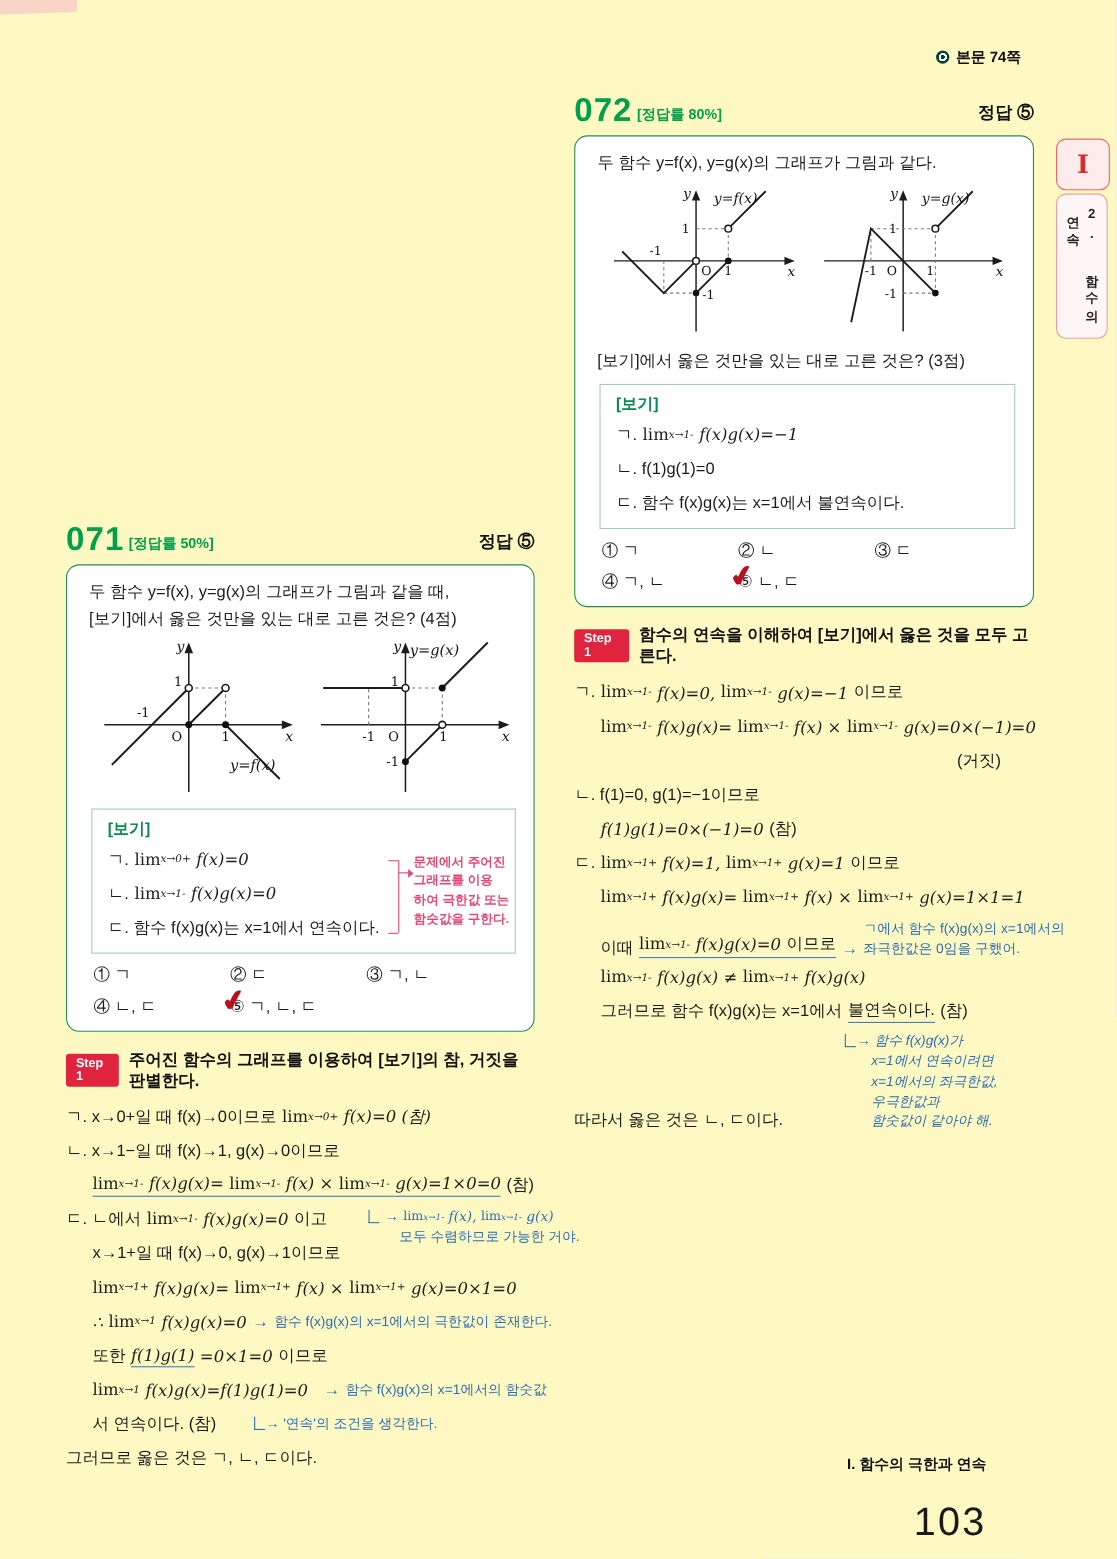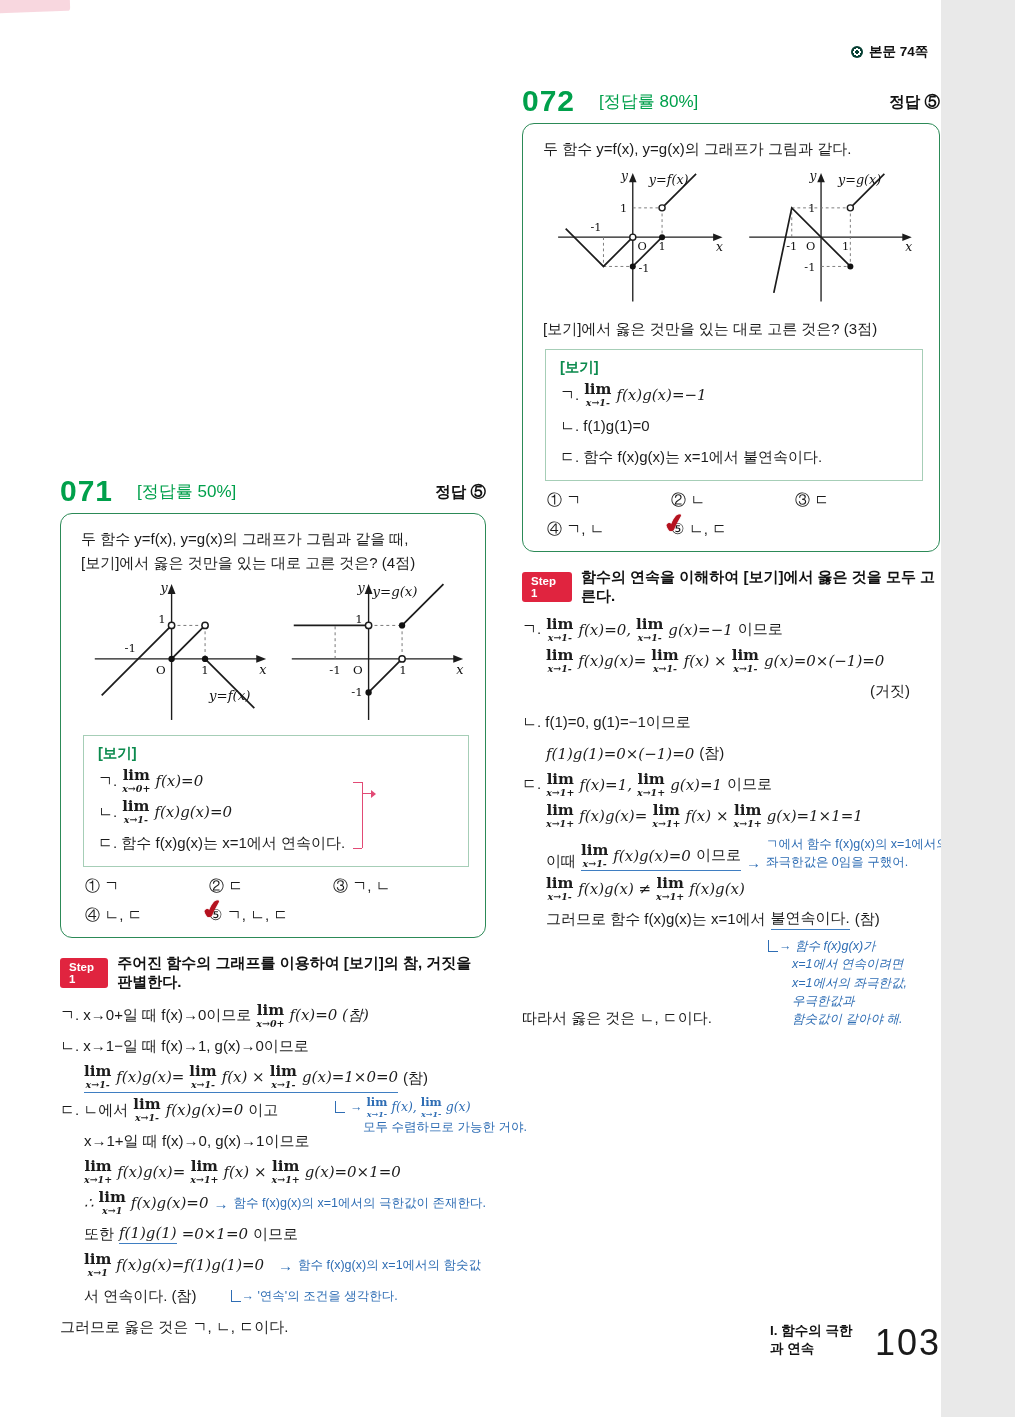--- a/index.html
+++ b/index.html
@@ -1,44 +1,44 @@
 <!DOCTYPE html>
 <html><head>
 <meta charset="utf-8">
 <style>
   html,body{margin:0;padding:0;background:#e9e9e9;}
-  .sheet{position:relative;width:941px;height:1417px;background:#ffffff;overflow:hidden;
+  .sheet{position:relative;width:1015px;height:1417px;background:#fef9c3;overflow:hidden;
          font-family:"Liberation Sans",sans-serif;color:#1b1b1b;}
   
   .smudge{position:absolute;left:-4px;top:-2px;width:74px;height:14px;background:#f3bcc9;opacity:.6;transform:rotate(-2deg);border-radius:3px;}
   
   .refnote{position:absolute;left:851px;top:43px;display:flex;align-items:center;gap:6px;font-size:13.5px;font-weight:bold;color:#101010;}
   .reficon{width:12px;height:12px;border-radius:50%;
     background:radial-gradient(circle at 50% 50%, #073f33 0 2px, #ffffff 2px 3.8px, #073f33 3.8px 6px);}
   
   .prev{position:absolute;left:64px;top:80px;font-size:16px;line-height:30px;}
   .m{font-family:"DejaVu Serif",serif;font-style:italic;}
   .k{font-style:normal;}
   
   .col{position:absolute;}
   .col071{left:60px;top:476px;width:426px;}
   .col072{left:522px;top:86px;width:418px;}
   .phead{display:flex;align-items:flex-end;}
   .pno{font-size:30px;font-weight:bold;color:#00a04b;letter-spacing:1px;line-height:1;}
-  .prate{font-size:17px;font-weight:normal;color:#00a04b;margin-left:24px;margin-bottom:3px;}
+  .prate{font-size:13px;font-weight:bold;color:#00a04b;margin-left:4px;margin-bottom:3px;}
   .pans{margin-left:auto;font-size:15.5px;font-weight:bold;margin-bottom:3px;color:#111;}
   .qbox{margin-top:7px;border:1.8px solid #2c8a57;border-radius:12px;padding:13px 14px 12px 20px;position:relative;background:#fff;}
   .qtext{font-size:15px;line-height:1.6;}
   .svgrow{display:flex;justify-content:center;gap:4px;margin:4px 0 2px 0;}
   .bokibox{border:1.2px solid #a6ceb7;padding:8px 12px 10px 14px;margin:8px 2px 10px 2px;position:relative;background:#fff;}
   .bokititle{color:#0b8a4d;font-weight:bold;font-size:14.5px;margin-bottom:4px;}
   .bkline{display:flex;align-items:center;min-height:26px;margin-top:5px;font-size:15px;white-space:nowrap;}
   .bkline > * + *{margin-left:5px;}
   
-  .lim{display:inline-flex;flex-direction:column;align-items:center;line-height:1;font-family:"DejaVu Serif",serif;font-weight:bold;}
+  .lim{display:inline-flex;flex-direction:row;align-items:center;line-height:1;font-family:"DejaVu Serif",serif;}
   .lim .lt{font-style:normal;font-size:15px;}
   .lim .ls{font-style:italic;font-size:9.5px;margin-top:1px;white-space:nowrap;}
   .lim.sm .lt{font-size:11.5px;}
   .lim.sm .ls{font-size:8px;}
   
   .optrow{display:flex;margin-top:10px;font-size:15px;padding-left:4px;}
   .opt{width:124px;position:relative;white-space:nowrap;}
   .opt.last{width:auto;}
   .chk{position:absolute;left:-7px;top:-11px;color:#b5121f;font-size:25px;font-weight:bold;transform:rotate(-12deg);text-shadow:0 0 1px #b5121f;}
   
@@ -65,21 +65,21 @@
   .rbrackT{position:absolute;left:269px;top:46px;width:9px;height:0;border-top:1.6px solid #e24a75;}
   .rbrackB{position:absolute;left:269px;top:112px;width:9px;height:0;border-top:1.6px solid #e24a75;}
   .rbrackA{position:absolute;left:278px;top:57px;width:10px;height:0;border-top:1.6px solid #e24a75;}
   .rbrackAh{position:absolute;left:287px;top:53.5px;width:0;height:0;border-left:5px solid #e24a75;border-top:4px solid transparent;border-bottom:4px solid transparent;}
   
   .tabbox1{position:absolute;left:960px;top:126px;width:47px;height:45px;background:#fdecec;border:1.5px solid #e46a6a;border-radius:9px;display:flex;align-items:center;justify-content:center;}
   .tabroman{color:#d42b2b;font-family:"DejaVu Serif",serif;font-size:23px;font-weight:bold;}
   .tabbox2{position:absolute;left:960px;top:176px;width:47px;height:132px;background:#fff7f7;border:1.5px solid #eba0a0;border-radius:9px;display:flex;justify-content:center;padding-top:10px;box-sizing:border-box;}
   .tabvert{writing-mode:vertical-rl;text-orientation:upright;font-size:12px;font-weight:bold;color:#222;letter-spacing:4px;}
   
-  .footer{position:absolute;left:770px;top:1322px;display:flex;align-items:flex-end;gap:16px;}
+  .footer{position:absolute;left:770px;top:1322px;display:flex;align-items:flex-end;gap:16px;flex-direction:column;}
   .fsec{font-size:13.5px;font-weight:bold;color:#111;padding-bottom:6px;}
   .fpage{font-size:36px;color:#1a1a1a;letter-spacing:2px;}
   
   .sv-i{font:italic 13px "DejaVu Serif",serif;fill:#111;}
   .sv-n{font:12px "DejaVu Serif",serif;fill:#111;}
   .sv-fn{font:italic 13.5px "DejaVu Serif",serif;fill:#111;}
 </style>
 </head>
 <body>
 
@@ -384,20 +384,26 @@
           <span class="m">f(x)g(x)=0</span>
         </div>
         <div class="bkline">
           <span class="k">ㄷ. 함수 f(x)g(x)는 x=1에서 연속이다.</span>
         </div>
         <div class="rbrackV"></div>
         <div class="rbrackT"></div>
         <div class="rbrackB"></div>
         <div class="rbrackA"></div>
         <div class="rbrackAh"></div>
+        <div class="rnote">
+          <span>문제에서 주어진</span><br>
+          <span>그래프를 이용</span><br>
+          <span>하여 극한값 또는</span><br>
+          <span>함숫값을 구한다.</span>
+        </div>
       </div>
       <div class="optrow">
         <span class="opt">① ㄱ</span>
         <span class="opt">② ㄷ</span>
         <span class="opt last">③ ㄱ, ㄴ</span>
       </div>
       <div class="optrow">
         <span class="opt">④ ㄴ, ㄷ</span>
         <span class="opt last">
           <span>⑤</span>

